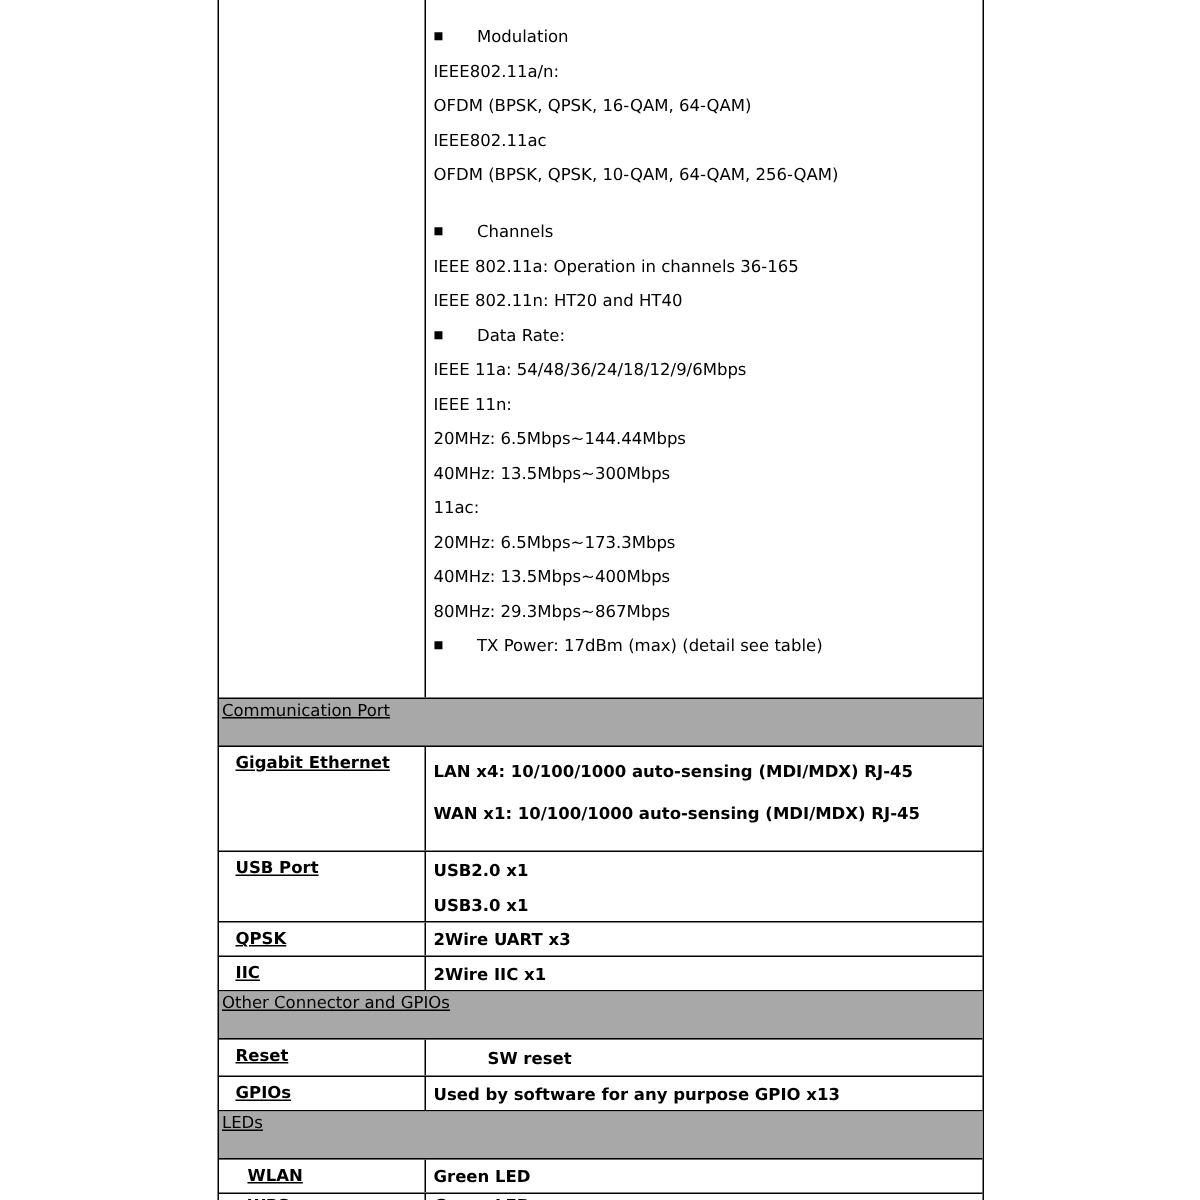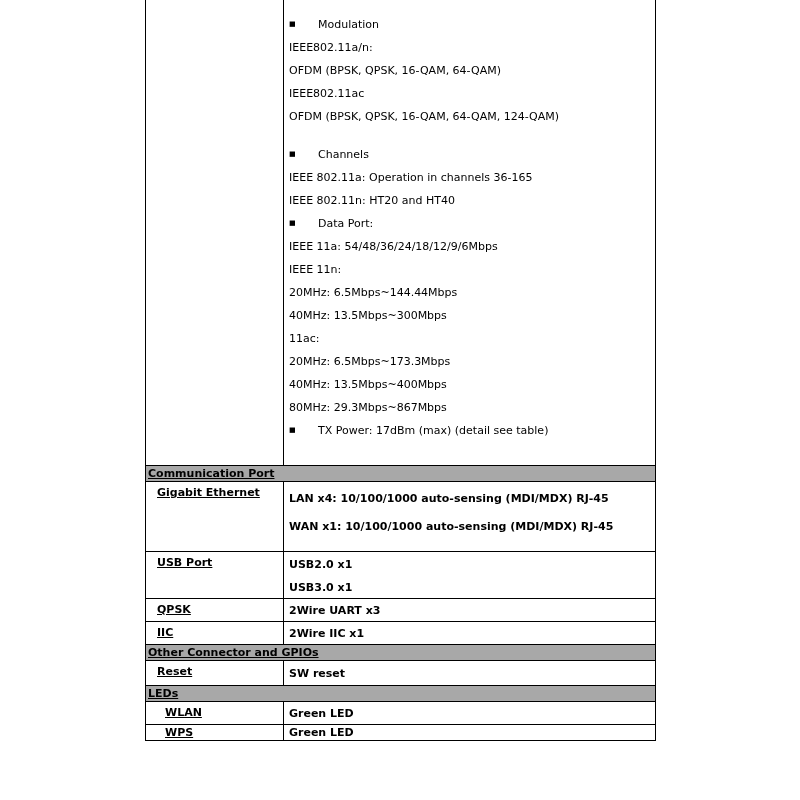--- a/index.html
+++ b/index.html
@@ -38,65 +38,65 @@
   .spec-row { height: 466px; }
   .spec-lines { padding-top: 13px; }
   .line { line-height: 23px; white-space: nowrap; }
   .bullet { display: inline-block; width: 29px; font-size: 7px; vertical-align: 2px; }
   .spacer { height: 15px; }
 
   
   .band {
     background: var(--band_bg, #a8a8a8);
     border-bottom: 1px solid var(--border, #000);
-    height: 16px;
+    height: 32px;
     line-height: 15px;
     padding-left: 2px;
-    font-weight: bold;
+    font-weight: normal;
   }
   .band .band-text { text-decoration: underline; }
 
   .vline { line-height: 23px; white-space: nowrap; font-weight: bold; }
 
   .row-gigabit { height: 70px; }
   .row-gigabit .cell-right { padding-top: 3px; }
   .row-gigabit .vline { line-height: 28px; }
 
   .row-usb { height: 47px; }
   .row-usb .cell-right { padding-top: 1px; }
 
   .row-uart { height: 23px; }
   .row-iic { height: 23px; }
   .row-reset { height: 25px; }
-  .row-reset .vline { line-height: 25px; }
+  .row-reset .vline { line-height: 25px; margin-left: 36px; }
   .row-gpios { height: 23px; }
   .row-wlan { height: 23px; }
   .row-wps { height: 16px; }
   .row-wps .vline { line-height: 15px; }
   .row-wps .cell-left { padding-top: 1px; }
 </style>
 </head>
 <body>
 
 <div class="page">
   <div class="spec-table">
 
     <div class="row spec-row">
       <div class="cell-left"></div>
       <div class="cell-right spec-lines">
         <div class="line"><span class="bullet">■</span><span class="line-text">Modulation</span></div>
         <div class="line"><span class="line-text">IEEE802.11a/n:</span></div>
         <div class="line"><span class="line-text">OFDM (BPSK, QPSK, 16-QAM, 64-QAM)</span></div>
         <div class="line"><span class="line-text">IEEE802.11ac</span></div>
-        <div class="line"><span class="line-text">OFDM (BPSK, QPSK, 16-QAM, 64-QAM, 124-QAM)</span></div>
+        <div class="line"><span class="line-text">OFDM (BPSK, QPSK, 10-QAM, 64-QAM, 256-QAM)</span></div>
         <div class="spacer"></div>
         <div class="line"><span class="bullet">■</span><span class="line-text">Channels</span></div>
         <div class="line"><span class="line-text">IEEE 802.11a: Operation in channels 36-165</span></div>
         <div class="line"><span class="line-text">IEEE 802.11n: HT20 and HT40</span></div>
-        <div class="line"><span class="bullet">■</span><span class="line-text">Data Port:</span></div>
+        <div class="line"><span class="bullet">■</span><span class="line-text">Data Rate:</span></div>
         <div class="line"><span class="line-text">IEEE 11a: 54/48/36/24/18/12/9/6Mbps</span></div>
         <div class="line"><span class="line-text">IEEE 11n:</span></div>
         <div class="line"><span class="line-text">20MHz: 6.5Mbps~144.44Mbps</span></div>
         <div class="line"><span class="line-text">40MHz: 13.5Mbps~300Mbps</span></div>
         <div class="line"><span class="line-text">11ac:</span></div>
         <div class="line"><span class="line-text">20MHz: 6.5Mbps~173.3Mbps</span></div>
         <div class="line"><span class="line-text">40MHz: 13.5Mbps~400Mbps</span></div>
         <div class="line"><span class="line-text">80MHz: 29.3Mbps~867Mbps</span></div>
         <div class="line"><span class="bullet">■</span><span class="line-text">TX Power: 17dBm (max) (detail see table)</span></div>
       </div>
@@ -136,20 +136,26 @@
 
     <div class="band"><span class="band-text">Other Connector and GPIOs</span></div>
 
     <div class="row row-reset">
       <div class="cell-left"><span class="label">Reset</span></div>
       <div class="cell-right">
         <div class="vline">SW reset</div>
       </div>
     </div>
 
+    <div class="row row-gpios">
+      <div class="cell-left"><span class="label">GPIOs</span></div>
+      <div class="cell-right">
+        <div class="vline">Used by software for any purpose GPIO x13</div>
+      </div>
+    </div>
 
     <div class="band"><span class="band-text">LEDs</span></div>
 
     <div class="row row-wlan">
       <div class="cell-left indent"><span class="label">WLAN</span></div>
       <div class="cell-right">
         <div class="vline">Green LED</div>
       </div>
     </div>
 

